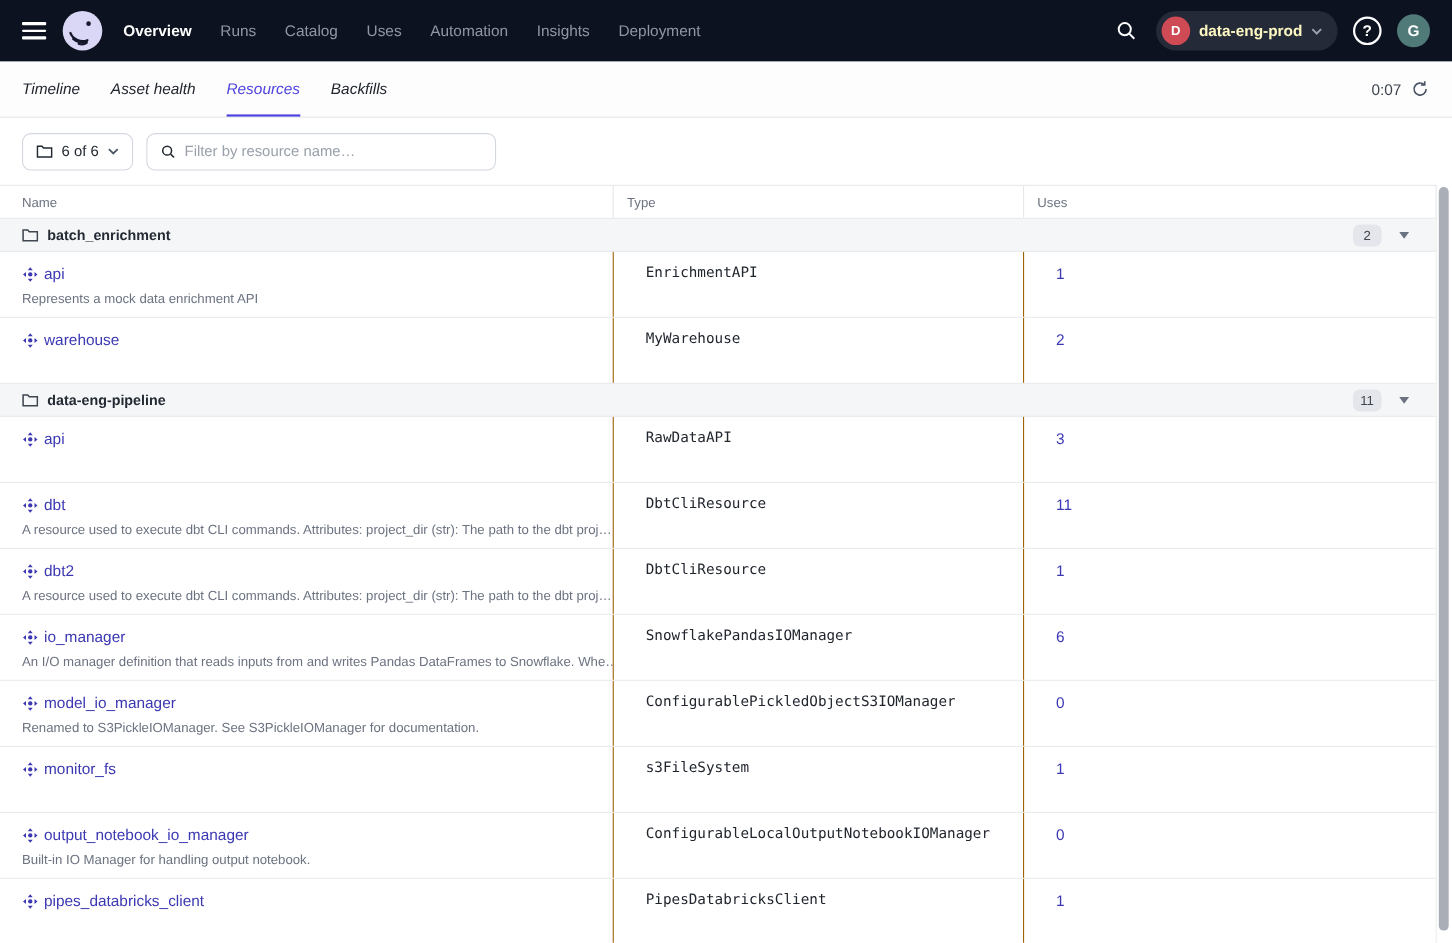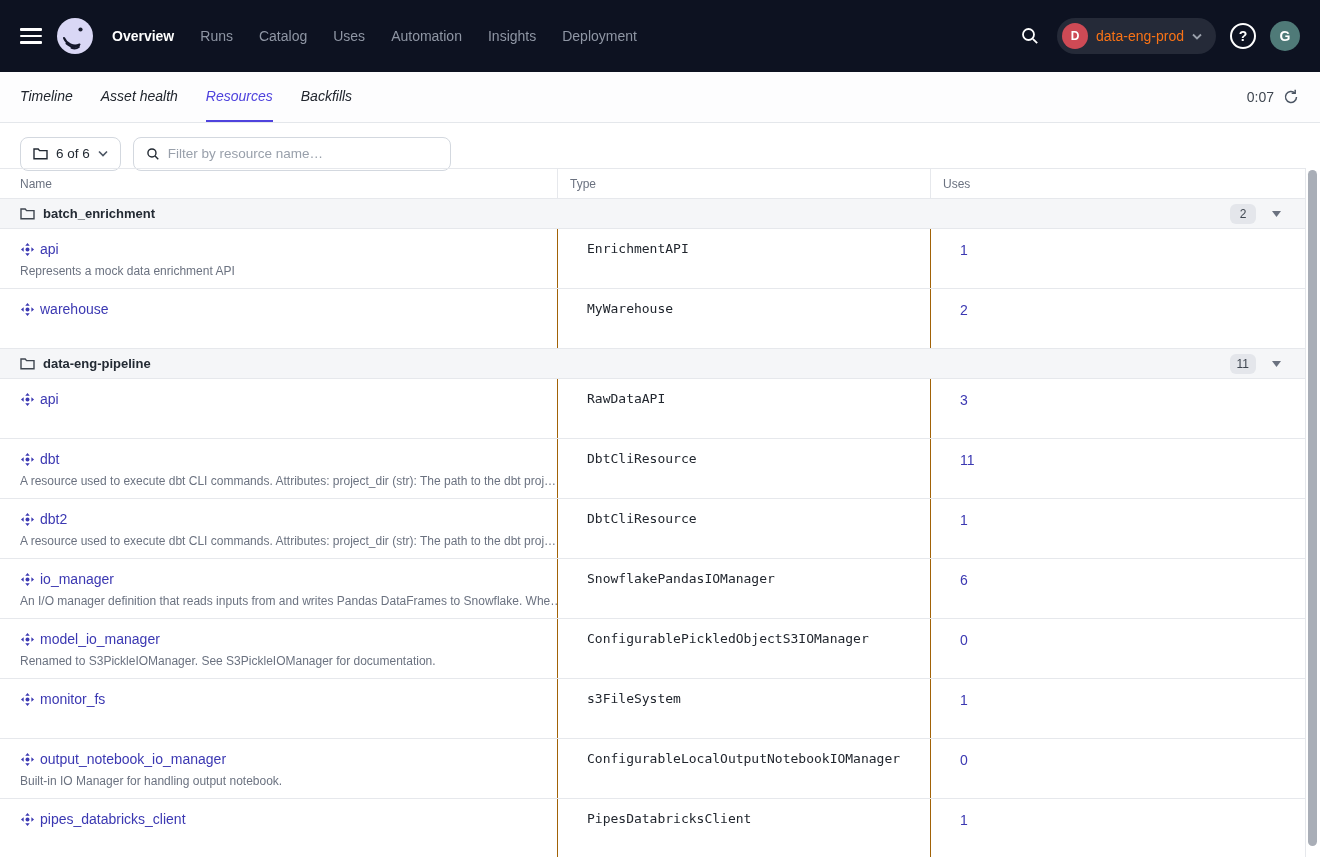--- a/index.html
+++ b/index.html
@@ -1,34 +1,34 @@
 <!DOCTYPE html>
 <html><head>
 <meta charset="utf-8">
 <style>
   * { box-sizing: border-box; margin: 0; padding: 0; }
   html,body { width:1320px; height:857px; overflow:hidden; background:#fff;
     font-family:"Liberation Sans", sans-serif; }
   .page { position:relative; width:1320px; height:857px; background:#fff; }
 
   
-  .topnav { height:72px; background:#0d1221; display:flex; align-items:center; padding:0 20px; }
+  .topnav { height:56px; background:#0d1221; display:flex; align-items:center; padding:0 20px; }
   .hamburger { width:22px; display:flex; flex-direction:column; gap:4px; cursor:pointer; margin-right:14px; }
   .hamburger span { display:block; height:2.5px; background:#fff; border-radius:1px; }
   .logo { width:38px; height:38px; margin-right:18px; flex:0 0 auto; }
   .nav-items { display:flex; align-items:center; gap:26px; }
   .nav-item { font-size:14px; color:#8f96a4; cursor:pointer; }
   .nav-item.active { color:#ffffff; font-weight:700; }
   .topnav-right { margin-left:auto; display:flex; align-items:center; gap:14px; }
   .search-btn { width:26px; height:26px; display:flex; align-items:center; justify-content:center; cursor:pointer; }
   .ws-pill { display:flex; align-items:center; gap:8px; background:#252a38; border-radius:18px;
     height:36px; padding:0 14px 0 5px; cursor:pointer; }
   .ws-badge { width:26px; height:26px; border-radius:50%; background:#ce4a55; color:#fff;
     font-size:12px; font-weight:700; display:flex; align-items:center; justify-content:center; }
-  .ws-name { color:#f97316; font-size:14px; }
+  .ws-name { color:#fef9c3; font-size:14px;font-weight:bold; }
   .help-btn { width:26px; height:26px; border:2px solid #fff; border-radius:50%; color:#fff;
     font-size:14px; font-weight:700; display:flex; align-items:center; justify-content:center; cursor:pointer; }
   .avatar { width:30px; height:30px; border-radius:50%; background:#4f7a78; color:#fff;
     font-size:14px; font-weight:600; display:flex; align-items:center; justify-content:center; cursor:pointer; }
 
   
   .tabbar { height:51px; display:flex; align-items:stretch; padding:0 20px; border-bottom:1px solid #e4e7eb; background:#fdfdfe; }
   .tab { display:flex; align-items:center; margin-right:28px; font-size:14px; color:#21262e;
     font-weight:500; cursor:pointer; border-bottom:2px solid transparent;font-style:italic; }
   .tab.active { color:#4f43dd; border-bottom-color:#4f43dd; }

